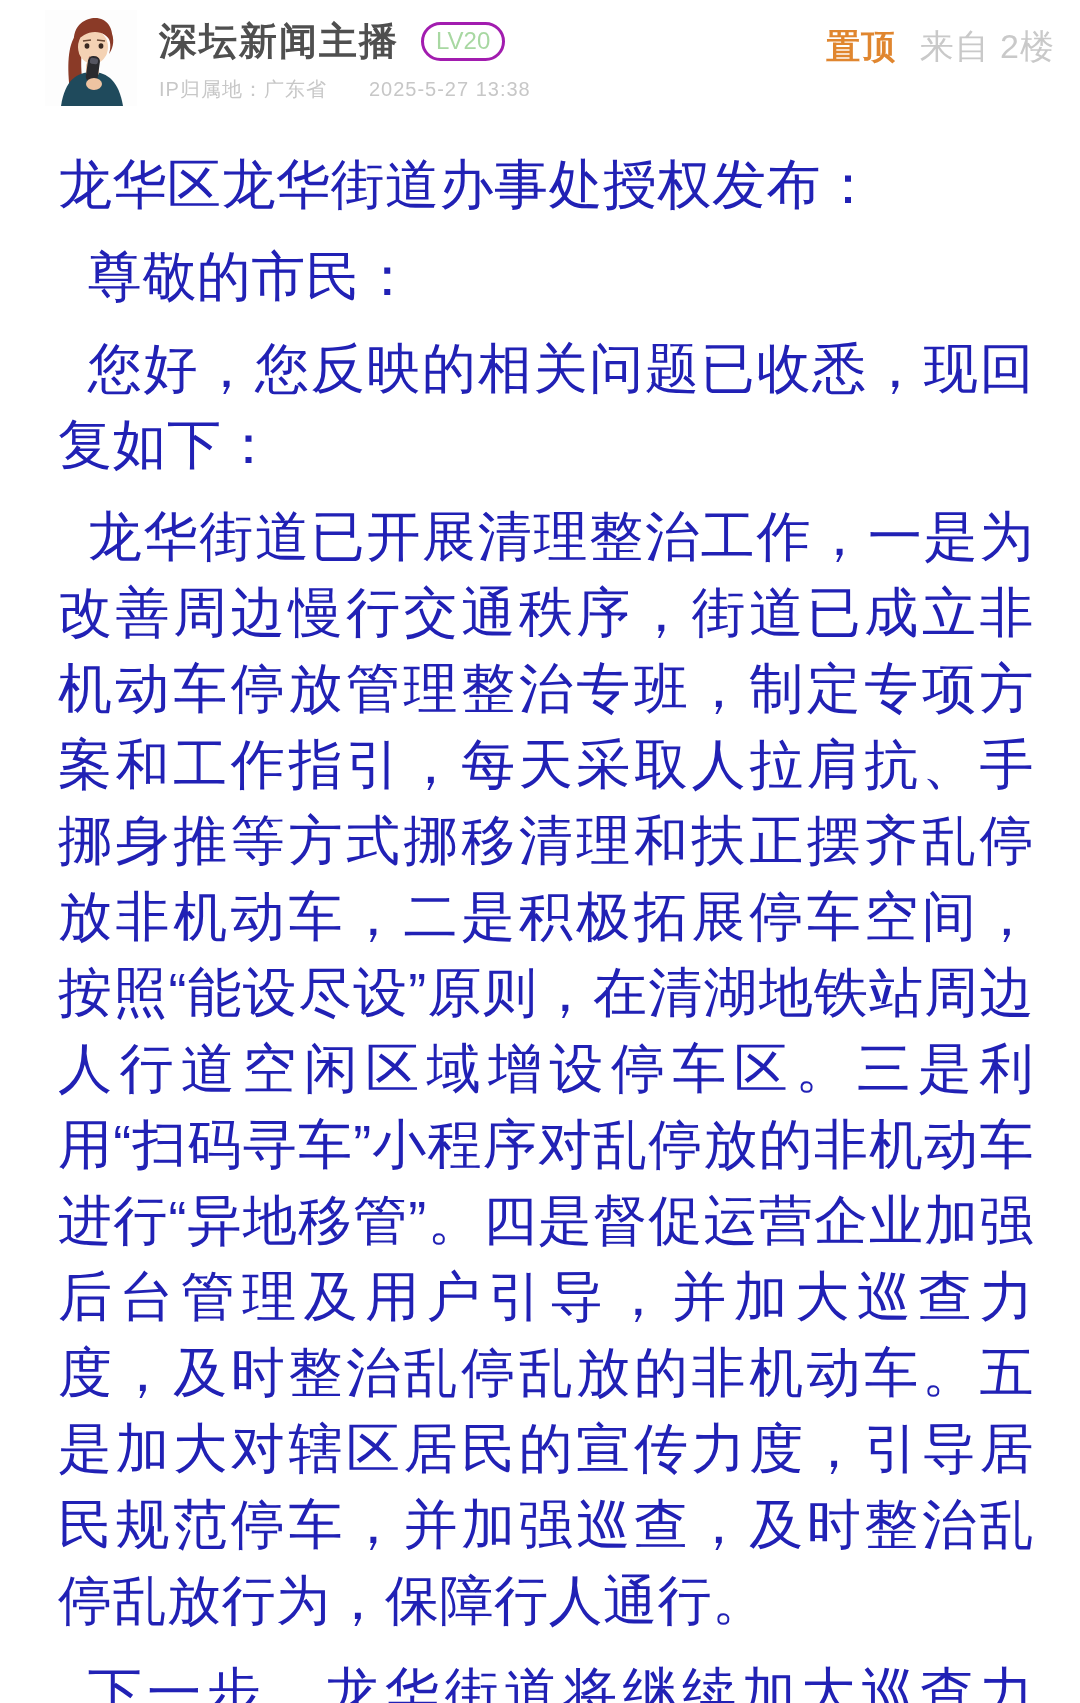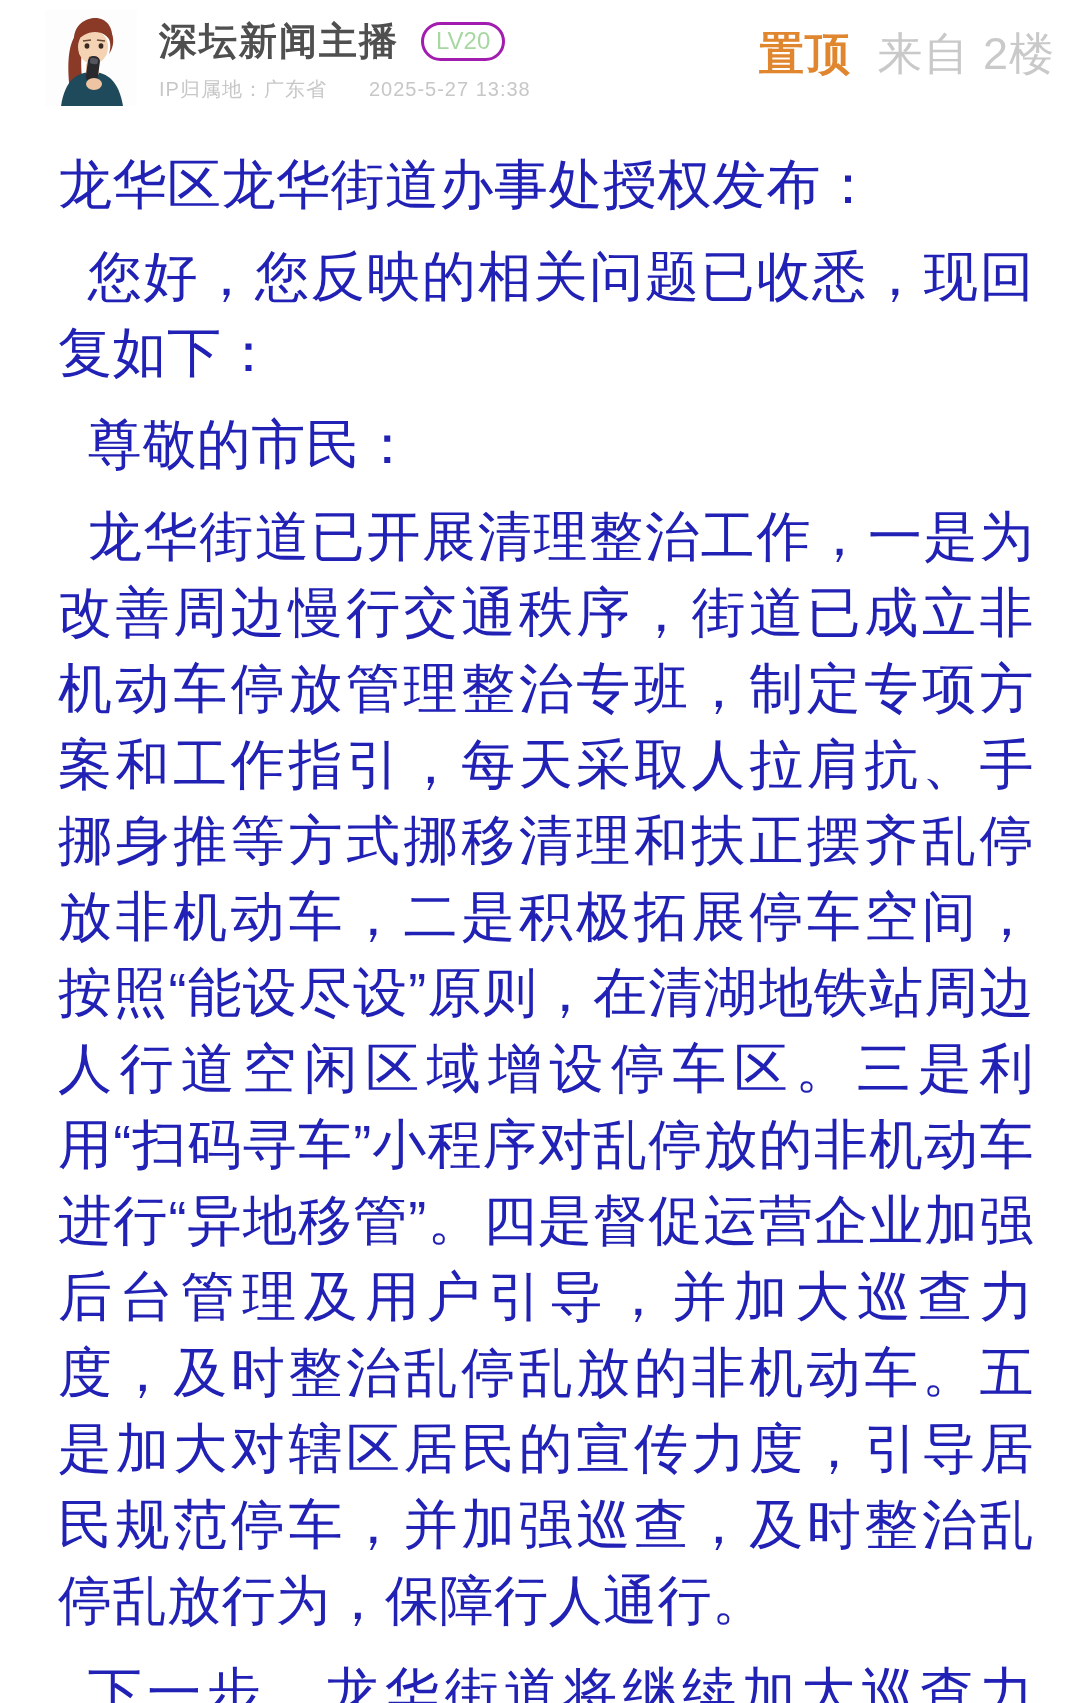--- a/index.html
+++ b/index.html
@@ -59,21 +59,21 @@
     font-size: 20px;
     color: #c7c7c7;
     letter-spacing: 1px;
     white-space: nowrap;
   }
   .meta-row .timestamp { margin-left: 42px; }
   .flag-row {
     flex: 0 0 auto;
     margin-top: 14px;
     white-space: nowrap;
-    font-size: 45px;
+    font-size: 34px;
   }
   .pinned {
     color: #e0862f;
     font-weight: 700;
     letter-spacing: 1px;
   }
   .floor {
     color: #c9c9c9;
     margin-left: 14px;
     letter-spacing: 1px;
@@ -145,19 +145,19 @@
 
     <div class="flag-row">
       <span class="pinned">置顶</span>
       <span class="floor">来自 2楼</span>
     </div>
 
   </header>
 
   <main class="post-body">
     <p>龙华区龙华街道办事处授权发布：</p>
+    <p class="indent">尊敬的市民：</p>
     <p class="indent">您好，您反映的相关问题已收悉，现回复如下：</p>
-    <p class="indent">尊敬的市民：</p>
     <p class="indent">龙华街道已开展清理整治工作，一是为改善周边慢行交通秩序，街道已成立非机动车停放管理整治专班，制定专项方案和工作指引，每天采取人拉肩抗、手挪身推等方式挪移清理和扶正摆齐乱停放非机动车，二是积极拓展停车空间，按照“能设尽设”原则，在清湖地铁站周边人行道空闲区域增设停车区。三是利用“扫码寻车”小程序对乱停放的非机动车进行“异地移管”。四是督促运营企业加强后台管理及用户引导，并加大巡查力度，及时整治乱停乱放的非机动车。五是加大对辖区居民的宣传力度，引导居民规范停车，并加强巡查，及时整治乱停乱放行为，保障行人通行。</p>
     <p class="indent">下一步，龙华街道将继续加大巡查力度，街道已成立非机动车停放管理整治专班。感谢您对我们工作的理解和支持！</p>
   </main>
 
 </div>
 
 </body></html>

